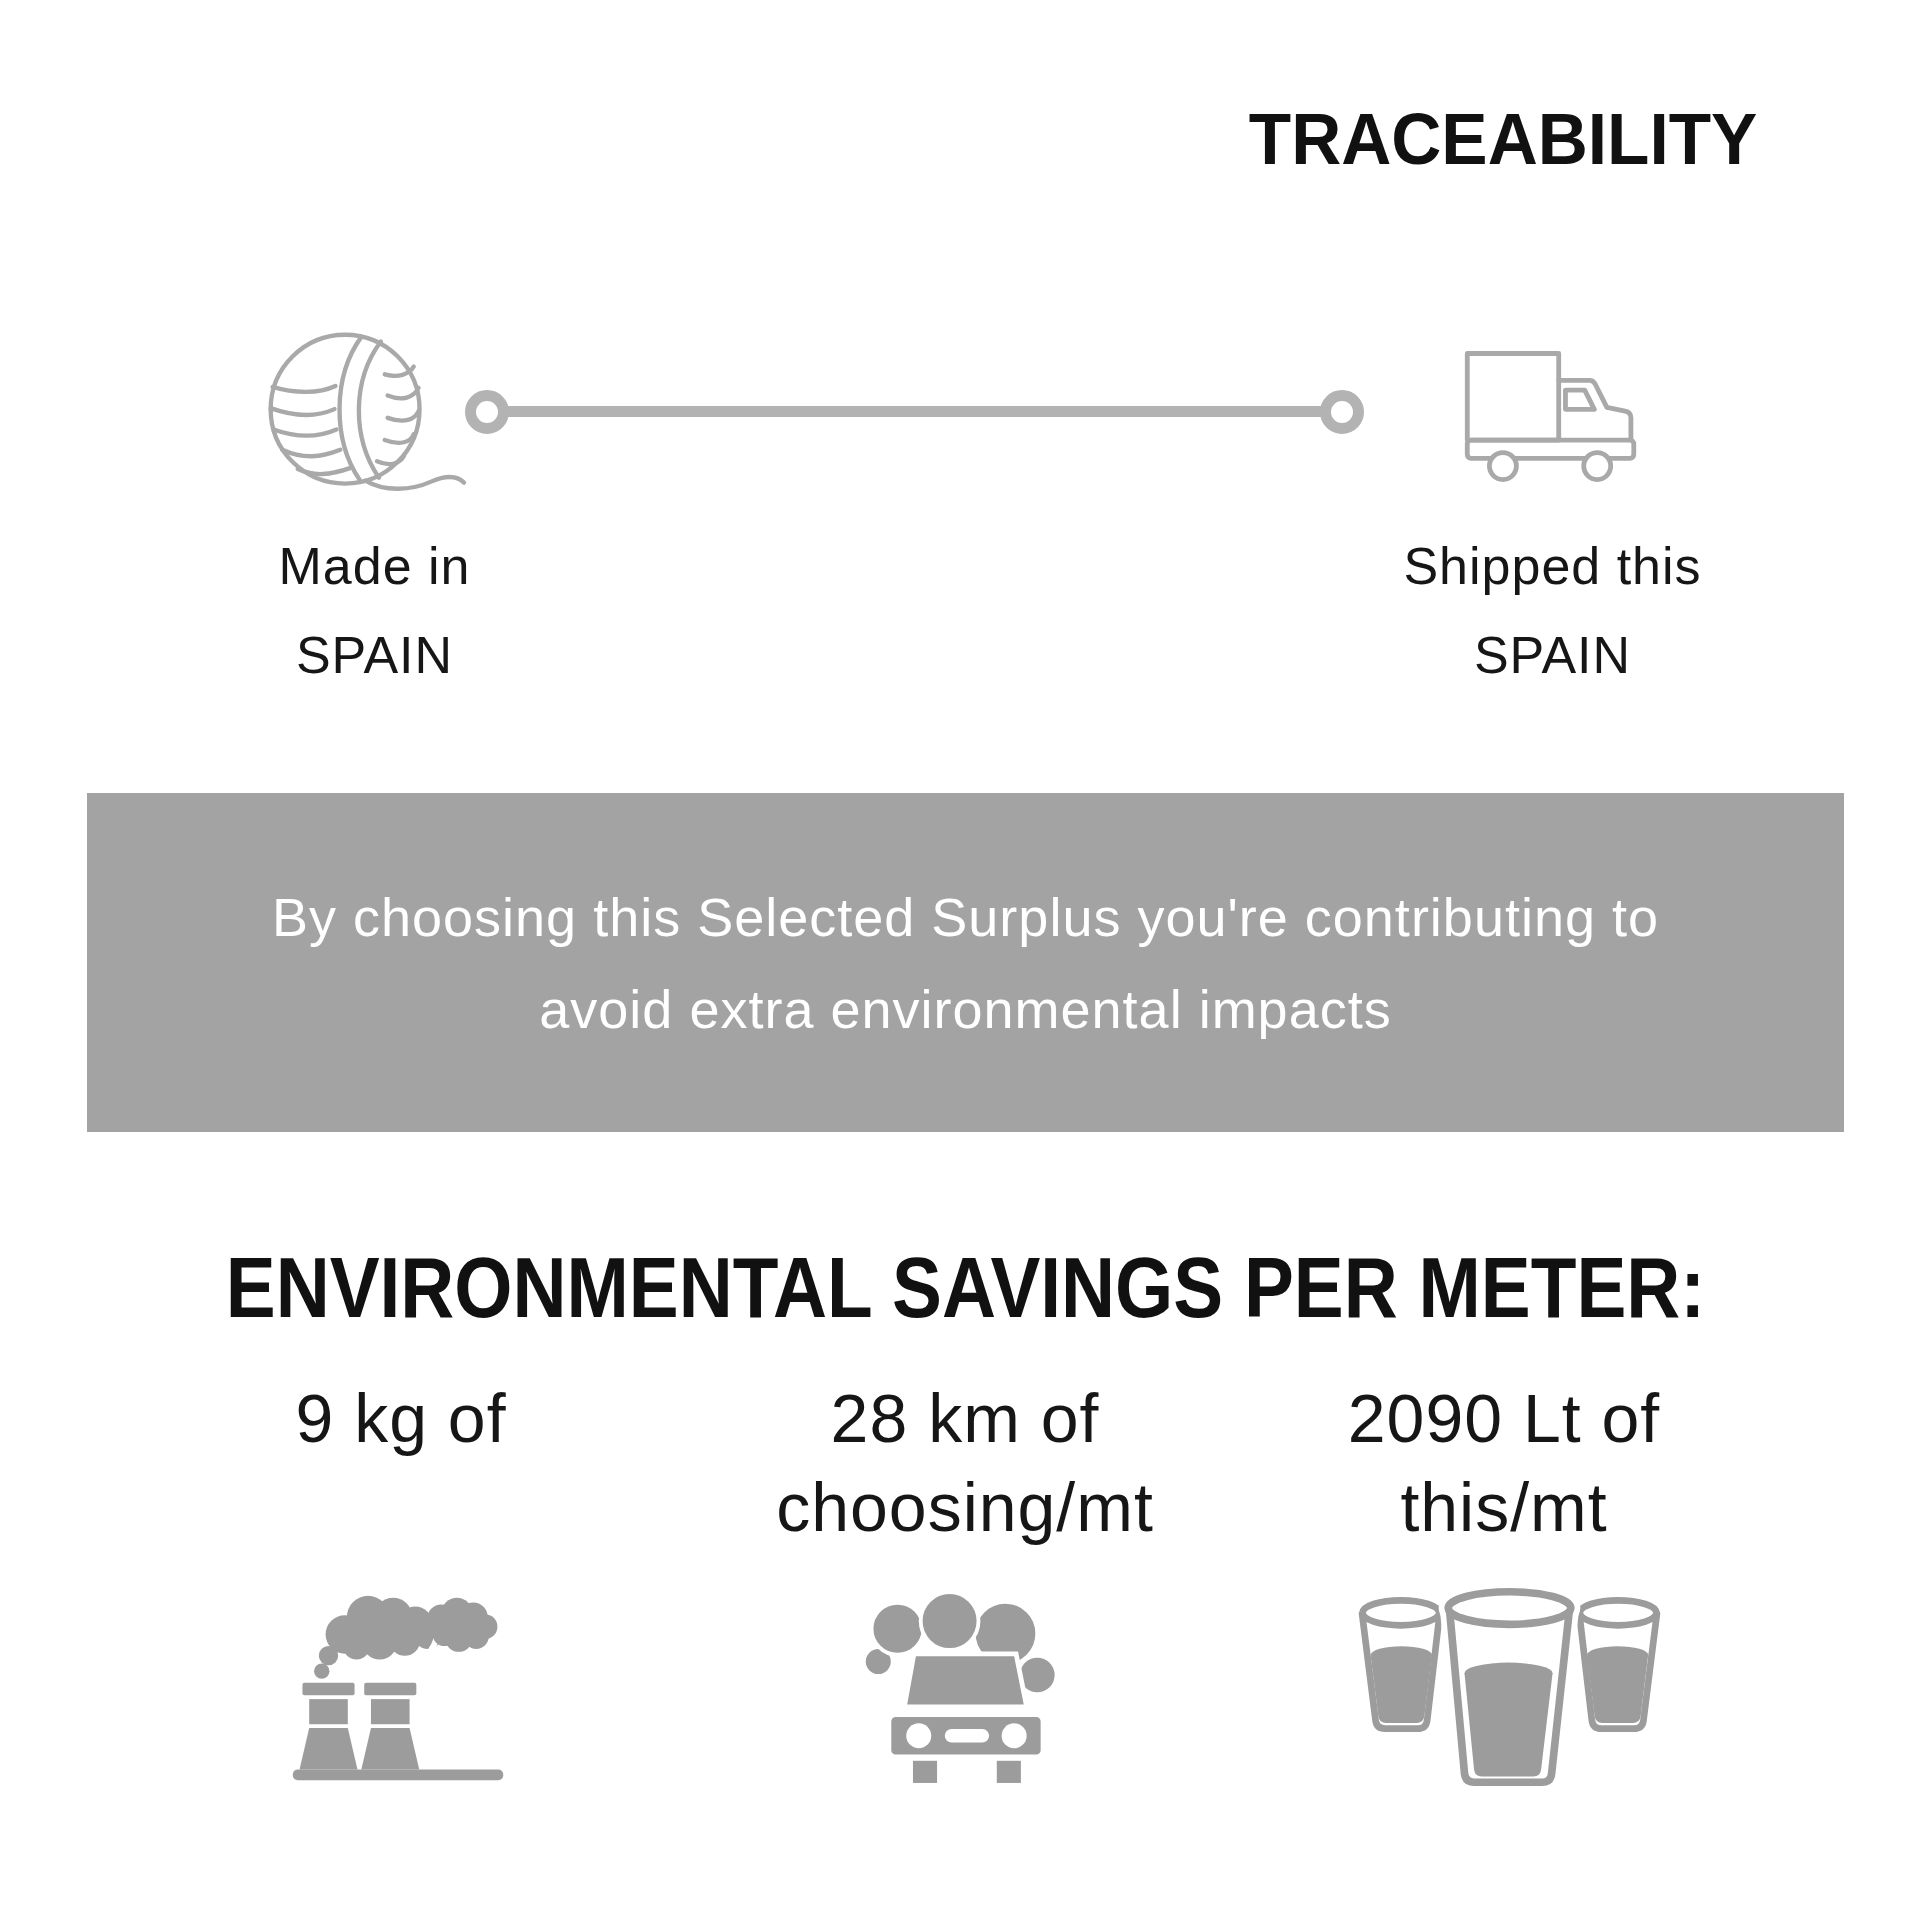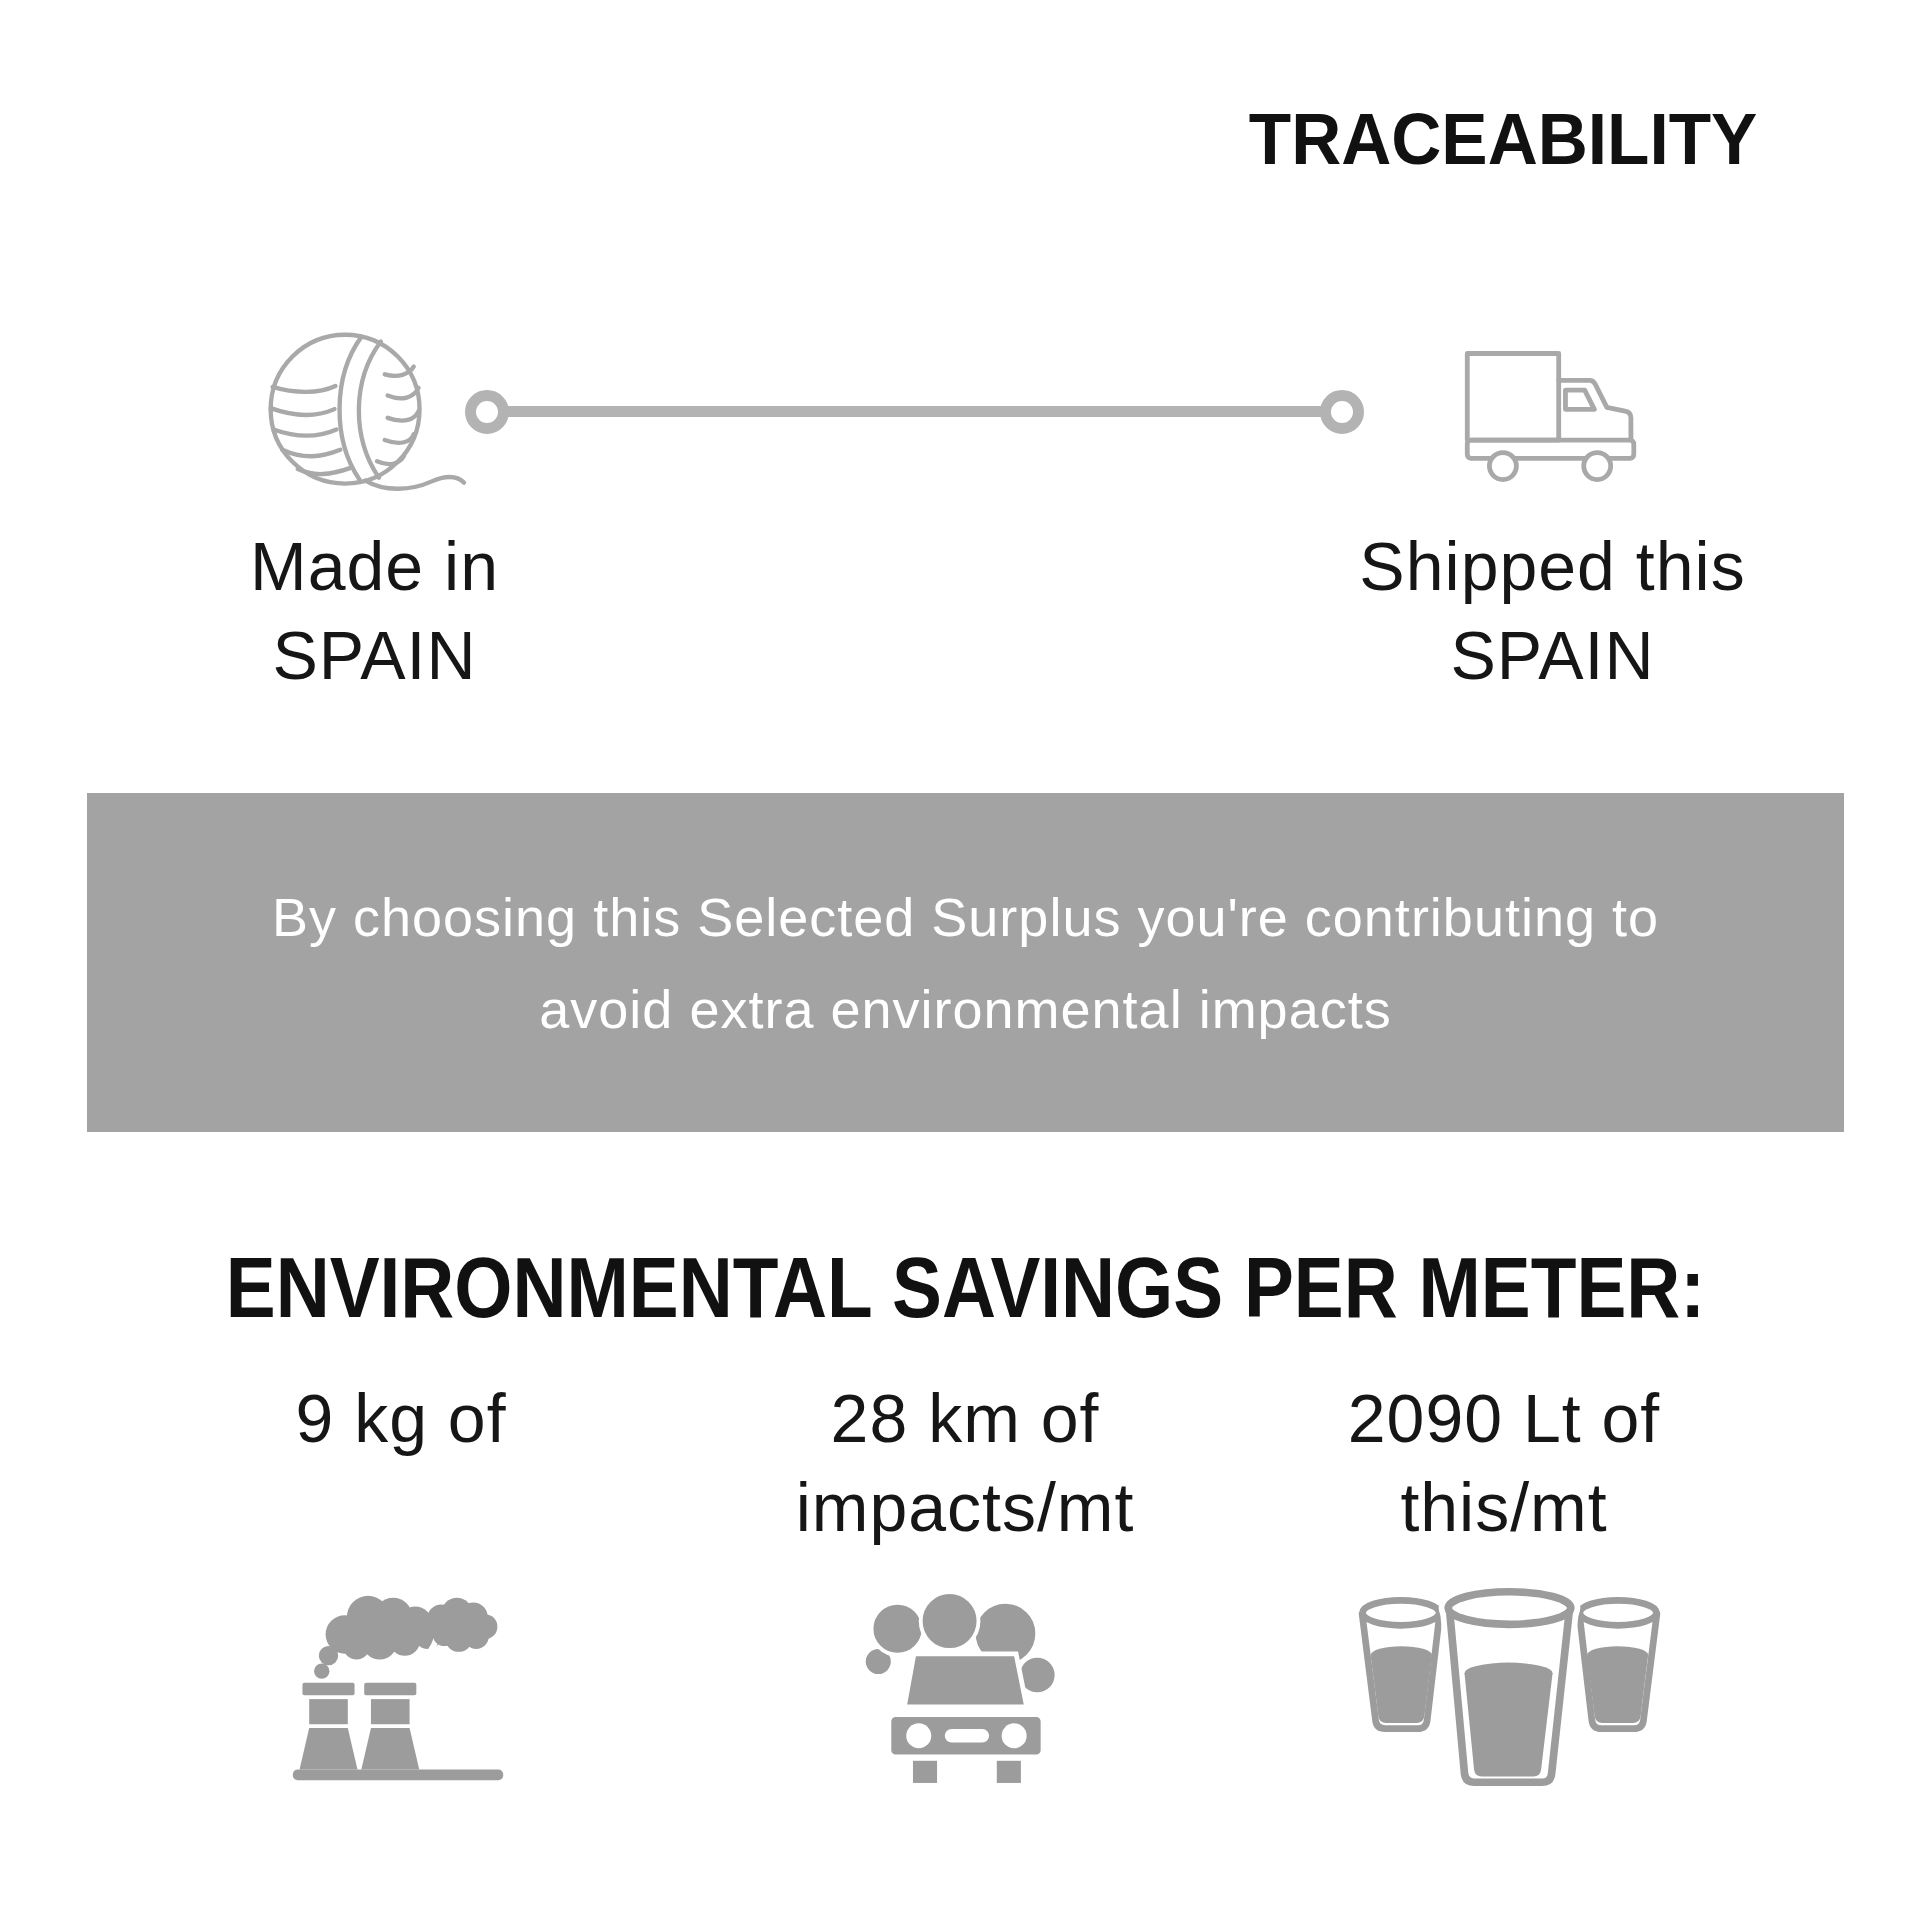--- a/index.html
+++ b/index.html
@@ -22,21 +22,21 @@
     background:#b3b3b3;border-radius:5.8px;
   }
   .connector-ring{
     position:absolute;top:390px;width:44px;height:44px;box-sizing:border-box;
     border:11.6px solid #b3b3b3;border-radius:50%;background:#fff;
   }
   .ring-left{left:465px;}
   .ring-right{left:1320px;}
   .route-label{
     position:absolute;top:522px;width:425px;text-align:center;
-    font-size:68px;line-height:89px;letter-spacing:1px;color:#161616;
+    font-size:52px;line-height:89px;letter-spacing:1px;color:#161616;
   }
   .label-origin{left:162px;}
   .label-destination{left:1340px;}
   
   .banner{
     position:absolute;left:87px;top:793px;width:1757px;height:339px;
     display:flex;flex-direction:column;align-items:center;justify-content:center;
   }
   .banner-line{
     font-size:54px;line-height:92px;letter-spacing:1px;white-space:nowrap;
@@ -113,21 +113,21 @@
   <div class="banner-line">avoid extra environmental impacts</div>
 </div>
 
 <div class="savings-heading">ENVIRONMENTAL SAVINGS PER METER:</div>
 
 <div class="saving-label col1">
   <div>9 kg of</div>
 </div>
 <div class="saving-label col2">
   <div>28 km of</div>
-  <div>impacts/mt</div>
+  <div>choosing/mt</div>
 </div>
 <div class="saving-label col3">
   <div>2090 Lt of</div>
   <div>this/mt</div>
 </div>
 
 <div class="saving-icon factory">
   <svg width="222" height="198" viewBox="0 0 230 205">
     <g fill="#9c9c9c">
       <circle cx="36" cy="84" r="8"></circle>

